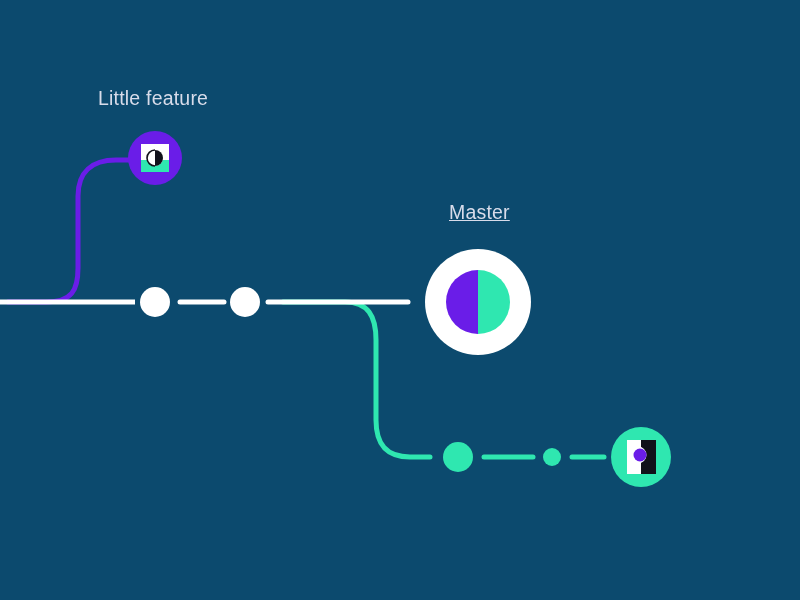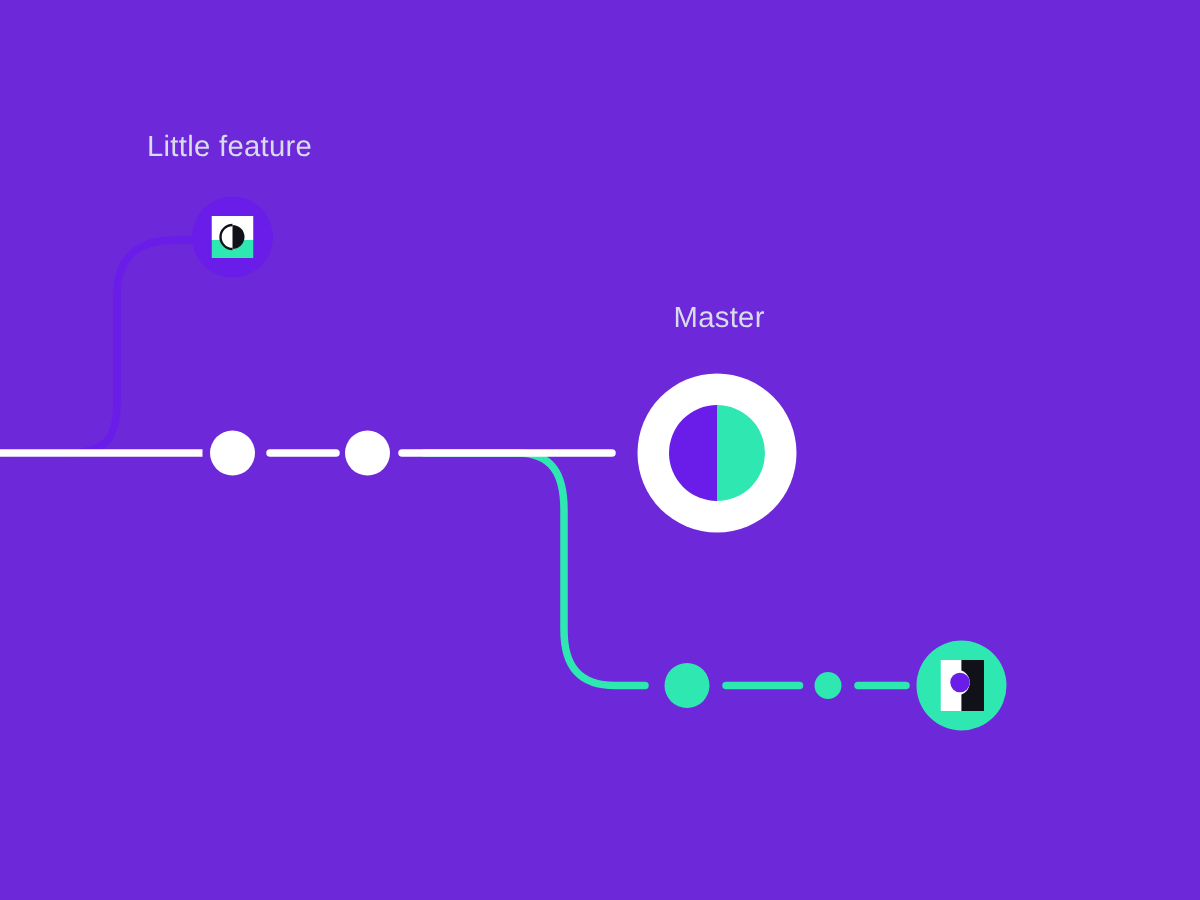--- a/index.html
+++ b/index.html
@@ -32,21 +32,21 @@
     letter-spacing:0.2px;
     white-space:nowrap;
     line-height:1;
   }
   #label-little-feature { left:98px; top:89px; }
   #label-master { left:449px; top:203px; }
 </style>
 </head>
 <body style="background: rgb(22, 28, 61);">
 
-<div id="stage" style="background: #6d28d9;">
+<div id="stage" style="background: #0c4a6e;">
 
   <svg id="svgroot" viewBox="0 0 800 600">
 
     <g>
       <path d="M 8 302 L 46 302 C 72 302 78 290 78 268 L 78 196 C 78 172 92 160 116 160 L 133 160" fill="none" stroke="#6a1de8" stroke-width="5" stroke-linecap="round"></path>
     </g>
 
     <g>
       <path d="M 283 302 L 345 302 C 368 302 376 316 376 340 L 376 420 C 376 444 386 457 410 457 L 430 457" fill="none" stroke="#2fe7b0" stroke-width="5" stroke-linecap="round"></path>
     </g>
@@ -99,15 +99,15 @@
         <rect x="641" y="440" width="15" height="34" fill="#11111a"></rect>
         <circle cx="638" cy="455" r="8.5" fill="#ffffff"></circle>
         <circle cx="640" cy="455" r="6.5" fill="#6a1de8"></circle>
       </g>
     </g>
 
   </svg>
 
   <div class="label" id="label-little-feature" style="color: rgb(216, 220, 234);">Little feature</div>
 
-  <div class="label" id="label-master" style="color: rgb(216, 220, 234);">Master</div>
+  <div class="label" id="label-master" style="color: rgb(216, 220, 234); text-decoration: underline;">Master</div>
 
 </div>
 
 </body></html>

